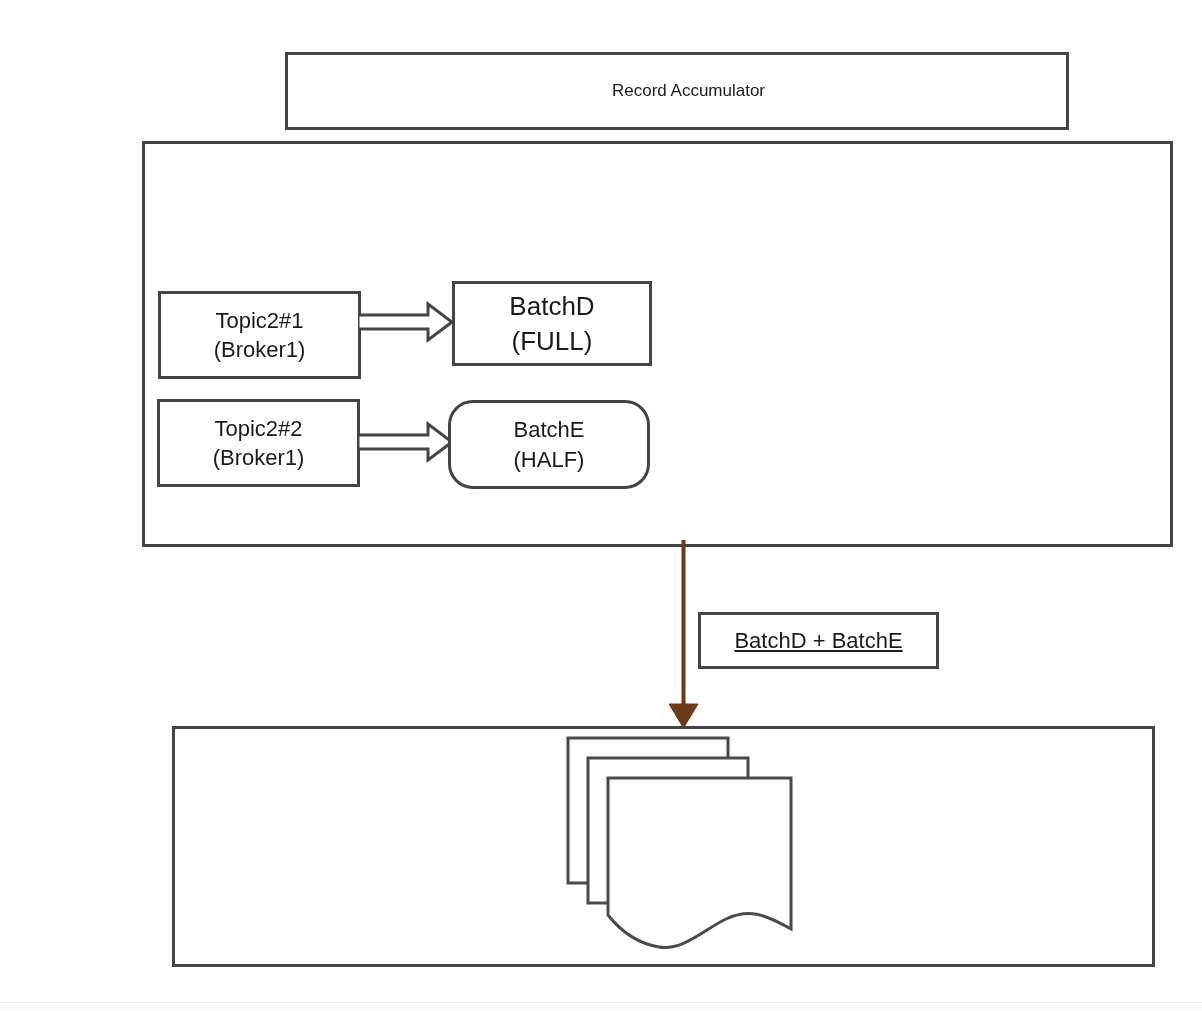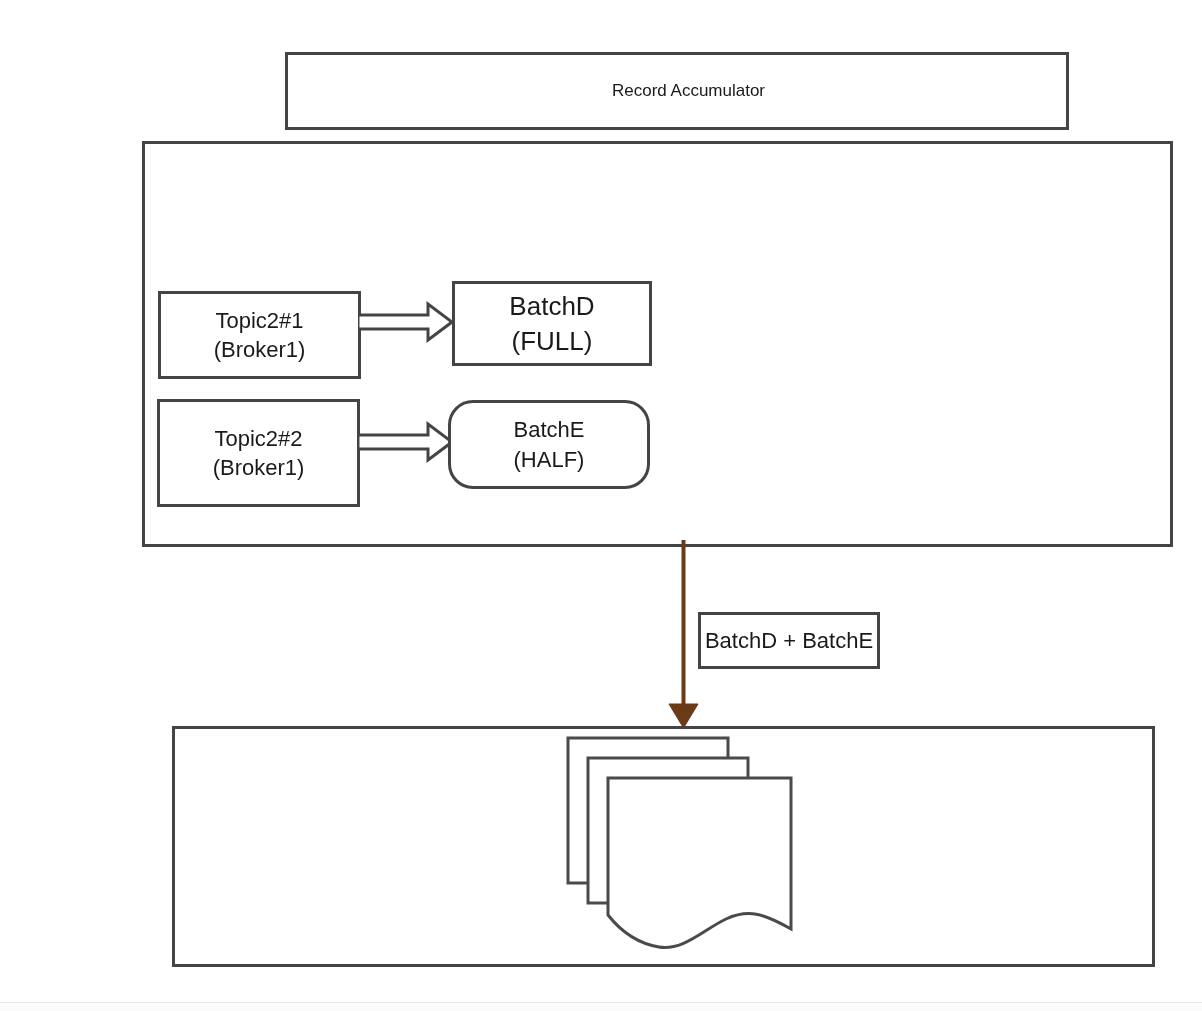--- a/index.html
+++ b/index.html
@@ -59,21 +59,21 @@
     left: 452px;
     top: 281px;
     width: 200px;
     height: 85px;
     font-size: 26px;
   }
   #topic2-2-box {
     left: 157px;
     top: 399px;
     width: 203px;
-    height: 108px;
+    height: 88px;
     font-size: 22px;
   }
   #batche-box {
     left: 448px;
     top: 400px;
     width: 202px;
     height: 89px;
     font-size: 22px;
     border-radius: 25px;
   }
@@ -87,24 +87,25 @@
   #flow-arrow {
     position: absolute;
     left: 655px;
     top: 540px;
     pointer-events: none;
   }
   
   #flow-label-box {
     left: 698px;
     top: 612px;
-    width: 182px;
+    width: 241px;
     height: 57px;
     font-size: 22px;
     border-width: 3px;
+    text-decoration: underline;
   }
   
   #broker-container {
     left: 172px;
     top: 726px;
     width: 983px;
     height: 241px;
     border-width: 3px;
   }
   

